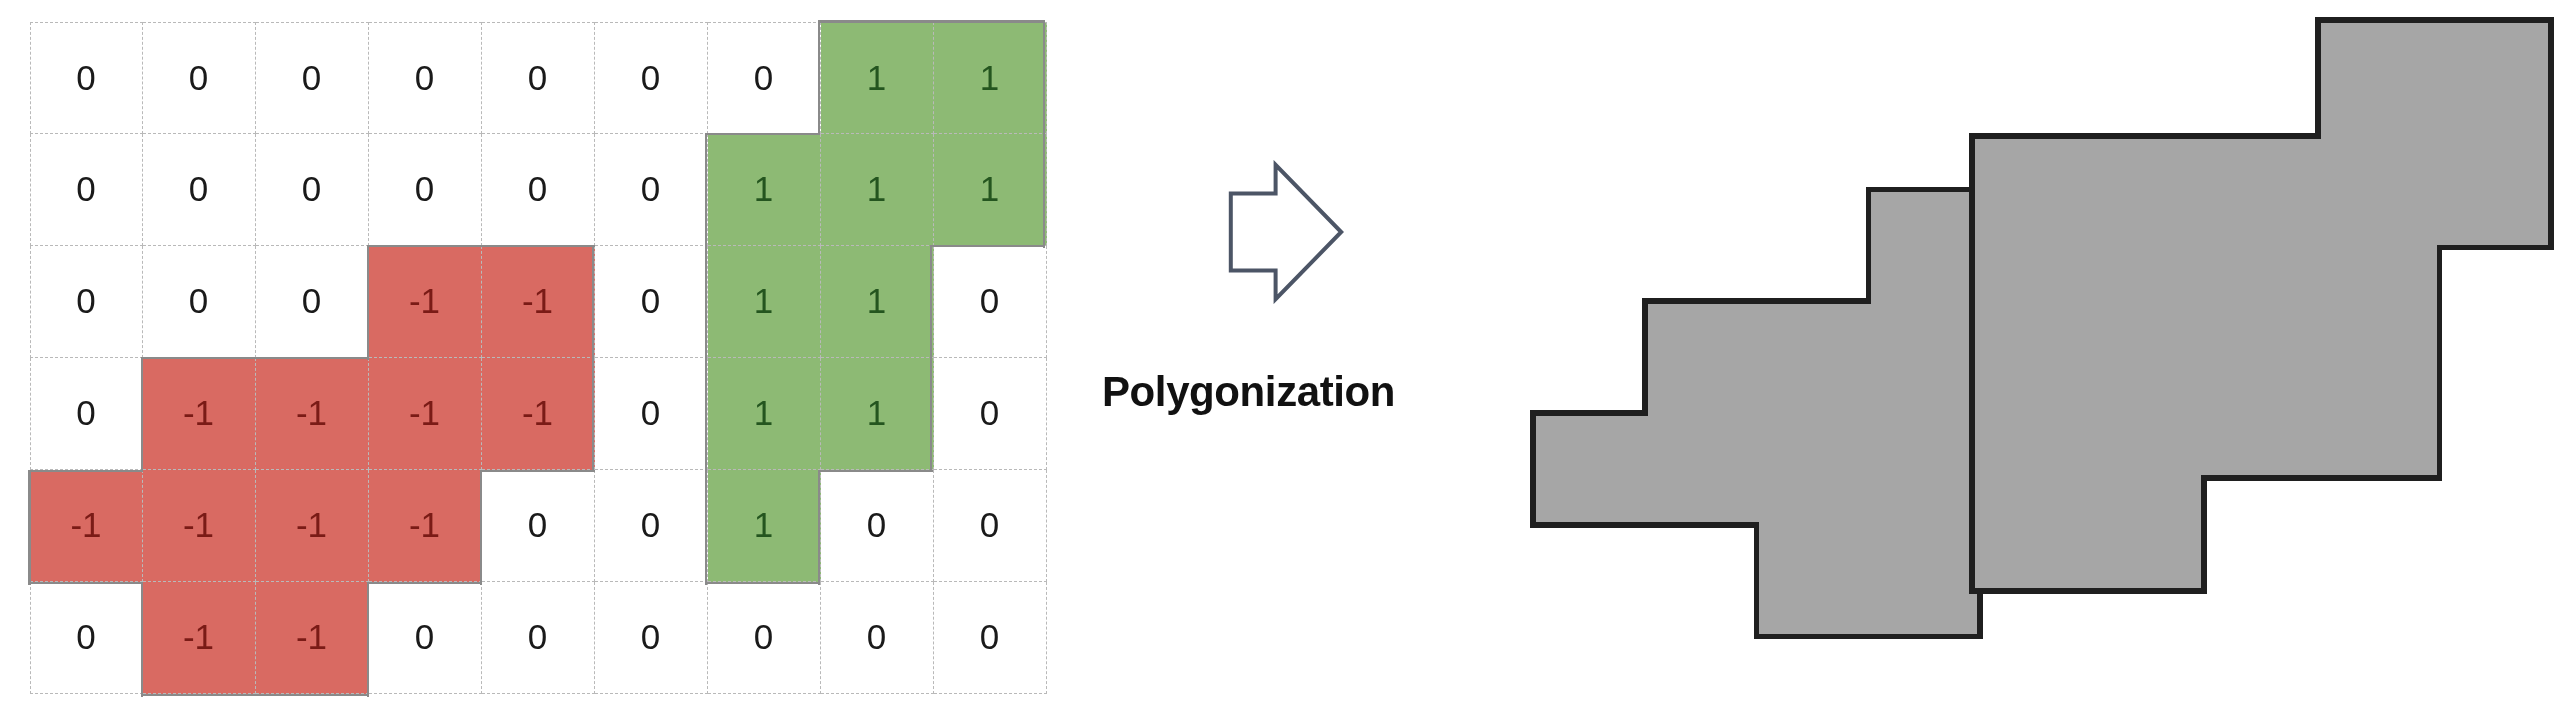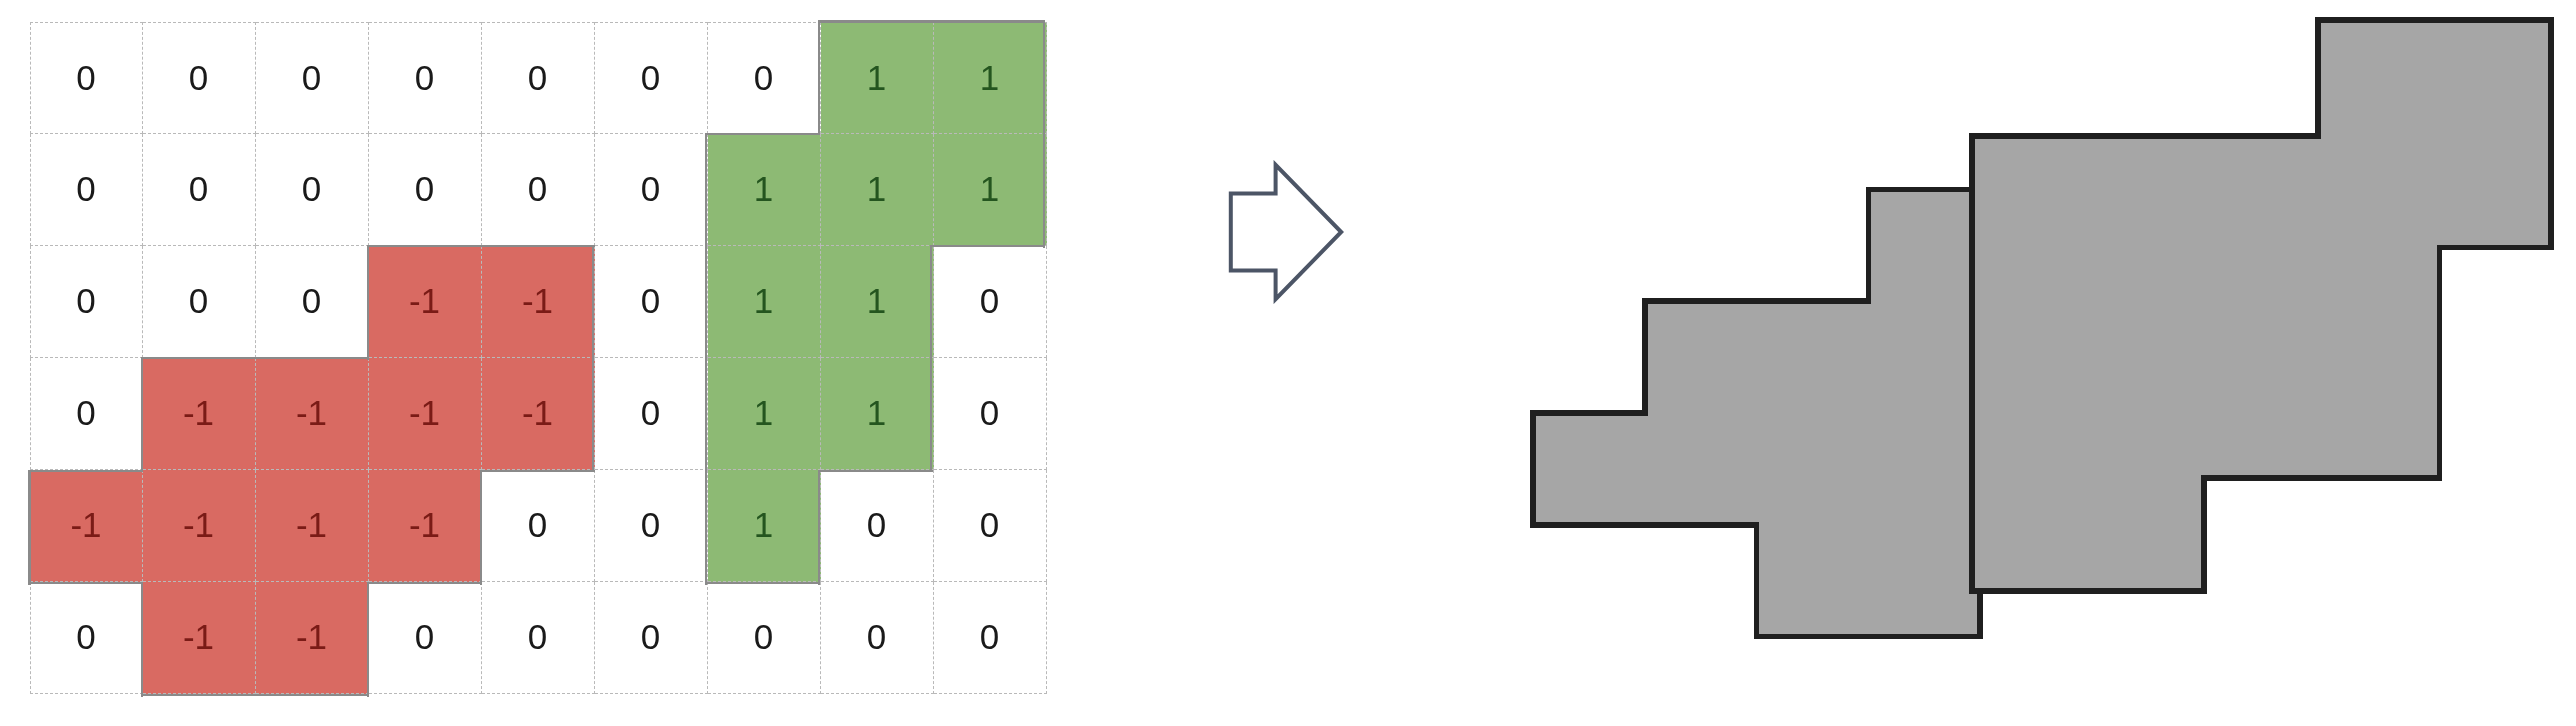--- a/index.html
+++ b/index.html
@@ -309,20 +309,21 @@
         <div class="seg" style="left: 337px; top: 560px; width: 2.4px; height: 115px;"></div>
       </div>
   </div>
 
   <div id="transform-block">
     <div id="arrow-icon">
       <svg width="120" height="144" viewBox="0 0 150 180">
         <polygon points="6,42 62,42 62,6 144,90 62,174 62,138 6,138" fill="#ffffff" stroke="#4c5566" stroke-width="5" stroke-linejoin="miter"></polygon>
       </svg>
     </div>
+    <div id="polygonization-label">Polygonization</div>
   </div>
 
   <div id="polygon-output">
     <svg width="1099" height="727" viewBox="0 0 1376 910">
 
       <polygon points="490,237 770,237 770,377 910,377 910,517 770,517 770,657 630,657 630,797 350,797 350,657 70,657 70,517 210,517 210,377 490,377" fill="#a6a6a6" stroke="#1f1f1f" stroke-width="7" stroke-linejoin="miter" shape-rendering="crispEdges"></polygon>
 
       <polygon points="1053,25 1345,25 1345,310 1205,310 1205,595 910,595 910,740 910,740 910,740 910,595 910,740 910,740" fill="none" stroke="none"></polygon>
       <polygon points="1053,25 1345,25 1345,310 1205,310 1205,598 910,598 910,740 620,740 620,170 1053,170" fill="#a6a6a6" stroke="#1f1f1f" stroke-width="7" stroke-linejoin="miter" shape-rendering="crispEdges"></polygon>
     </svg>

